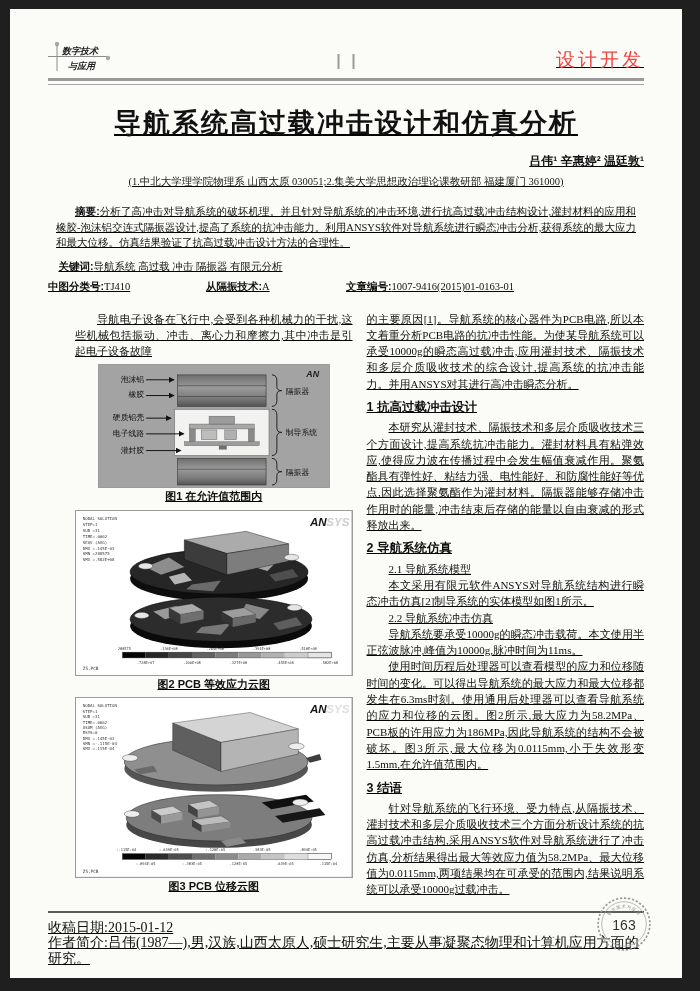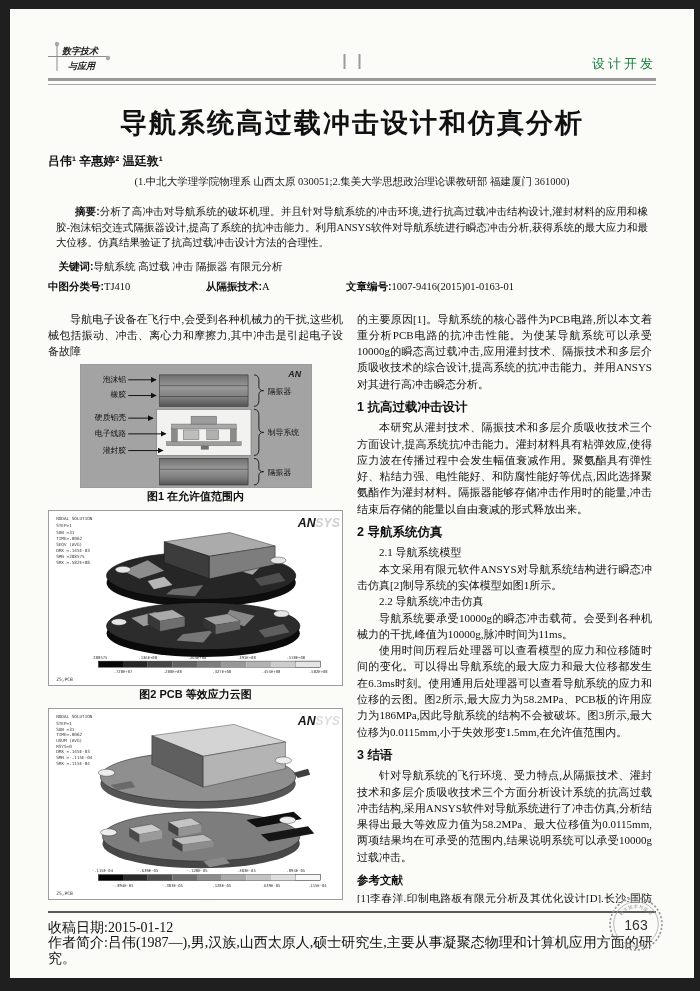--- a/index.html
+++ b/index.html
@@ -1,39 +1,39 @@
 <!DOCTYPE html>
 <html lang="zh"><head>
 <meta charset="utf-8">
 <style>
   html,body{margin:0;padding:0;background:#3a3a3a;}
-  .frame{width:700px;height:991px;background:#1f1f1f;padding:9px 6px 13px 10px;box-sizing:border-box;}
+  .frame{width:700px;height:991px;background:#1f1f1f;padding:9px 18px 13px 10px;box-sizing:border-box;text-decoration:underline;}
   .page{width:100%;height:100%;background:#fbfbf8;box-sizing:border-box;position:relative;overflow:hidden;
         padding:28px 38px 0 38px;color:#111;}
   
   .header{display:flex;align-items:flex-end;justify-content:space-between;position:relative;height:36px;}
   .header-bars{position:absolute;left:50%;bottom:4px;transform:translateX(-50%);display:flex;gap:13px;}
   .header-bars span{display:block;width:2px;height:15px;background:#9a9a9a;}
-  .section-label{font-family:"Liberation Sans",sans-serif;font-size:13px;letter-spacing:3px;color:#15803d;}
+  .section-label{font-family:"Liberation Sans",sans-serif;font-size:19px;letter-spacing:3px;color:#ef4444;}
   .header-rule{margin-top:5px;height:3px;border-top:3px solid #9a9a9a;border-bottom:1px solid #a5a5a5;}
   
   .title{font-family:"Liberation Sans",sans-serif;font-weight:bold;font-size:27px;letter-spacing:2px;
          text-align:center;margin:20px 0 12px;}
-  .authors{font-family:"Liberation Sans",sans-serif;font-weight:bold;font-size:12px;text-align:left;}
+  .authors{font-family:"Liberation Sans",sans-serif;font-weight:bold;font-size:12px;text-align:right;}
   .affiliation{font-family:"Liberation Serif",serif;font-size:10.5px;text-align:center;margin-top:5px;color:#1a1a1a;}
   
   .abstract-block{margin-top:15px;font-family:"Liberation Serif",serif;font-size:10.5px;line-height:15.5px;
                   text-align:justify;}
   .abstract-block .lbl{font-family:"Liberation Sans",sans-serif;font-weight:bold;}
   .abs-p{text-indent:1.8em;margin:8px;}
   .kw-p{text-indent:1em;margin:2px 0 0;}
   .meta-row{display:flex;margin-top:5px;font-size:10.5px;}
   .meta-row .m1{width:158px;}.meta-row .m2{width:140px;}
   
-  .columns{display:flex;gap:14px;margin-top:16px;height:592px;overflow:hidden;}
+  .columns{display:flex;gap:14px;margin-top:16px;height:592px;overflow:hidden;margin-left:27px;}
   .col{width:295px;font-family:"Liberation Serif",serif;font-size:11px;line-height:16.3px;text-align:justify;}
   .col p{margin:0;text-indent:2em;}
   h3.sec{font-family:"Liberation Sans",sans-serif;font-size:12.5px;margin:7px 0 4px;text-align:left;}
   .subhead{text-indent:2em;margin:2px 0;}
   .refs-head{font-family:"Liberation Sans",sans-serif;font-weight:bold;font-size:11.5px;margin:7px 0 3px;}
   .ref{font-size:10.8px;line-height:15.3px;text-indent:0 !important;margin:0 0 1px !important;text-align:justify;}
   
   .figbox{border:1px solid #9c9c9c;background:#a3a3a3;}
   .fig1-box{width:230px;margin:5px auto 0;}
   .figwide{width:100%;margin-top:5px;box-sizing:border-box;}
@@ -298,21 +298,21 @@
     </div>
 
     <div class="col">
       <p style="text-indent:0">的主要原因[1]。导航系统的核心器件为PCB电路,所以本文着重分析PCB电路的抗冲击性能。为使某导航系统可以承受10000g的瞬态高过载冲击,应用灌封技术、隔振技术和多层介质吸收技术的综合设计,提高系统的抗冲击能力。并用ANSYS对其进行高冲击瞬态分析。</p>
       <h3 class="sec">1 抗高过载冲击设计</h3>
       <p>本研究从灌封技术、隔振技术和多层介质吸收技术三个方面设计,提高系统抗冲击能力。灌封材料具有粘弹效应,使得应力波在传播过程中会发生幅值衰减作用。聚氨酯具有弹性好、粘结力强、电性能好、和防腐性能好等优点,因此选择聚氨酯作为灌封材料。隔振器能够存储冲击作用时的能量,冲击结束后存储的能量以自由衰减的形式释放出来。</p>
       <h3 class="sec">2 导航系统仿真</h3>
       <p class="subhead">2.1 导航系统模型</p>
       <p>本文采用有限元软件ANSYS对导航系统结构进行瞬态冲击仿真[2]制导系统的实体模型如图1所示。</p>
       <p class="subhead">2.2 导航系统冲击仿真</p>
-      <p>导航系统要承受10000g的瞬态冲击载荷。会受到各种机械力的干扰,峰值为10000g,脉冲时间为11ms。</p>
+      <p>导航系统要承受10000g的瞬态冲击载荷。本文使用半正弦波脉冲,峰值为10000g,脉冲时间为11ms。</p>
       <p>使用时间历程后处理器可以查看模型的应力和位移随时间的变化。可以得出导航系统的最大应力和最大位移都发生在6.3ms时刻。使用通用后处理器可以查看导航系统的应力和位移的云图。图2所示,最大应力为58.2MPa、PCB板的许用应力为186MPa,因此导航系统的结构不会被破坏。图3所示,最大位移为0.0115mm,小于失效形变1.5mm,在允许值范围内。</p>
       <h3 class="sec">3 结语</h3>
       <p>针对导航系统的飞行环境、受力特点,从隔振技术、灌封技术和多层介质吸收技术三个方面分析设计系统的抗高过载冲击结构,采用ANSYS软件对导航系统进行了冲击仿真,分析结果得出最大等效应力值为58.2MPa、最大位移值为0.0115mm,两项结果均在可承受的范围内,结果说明系统可以承受10000g过载冲击。</p>
       <div class="refs-head">参考文献</div>
       <p class="ref">[1]李春洋.印制电路板有限元分析及其优化设计[D].长沙:国防科技大学,2005:1-4.</p>
 
     </div>
   </div>
 
   <div class="footer-rule"></div>

